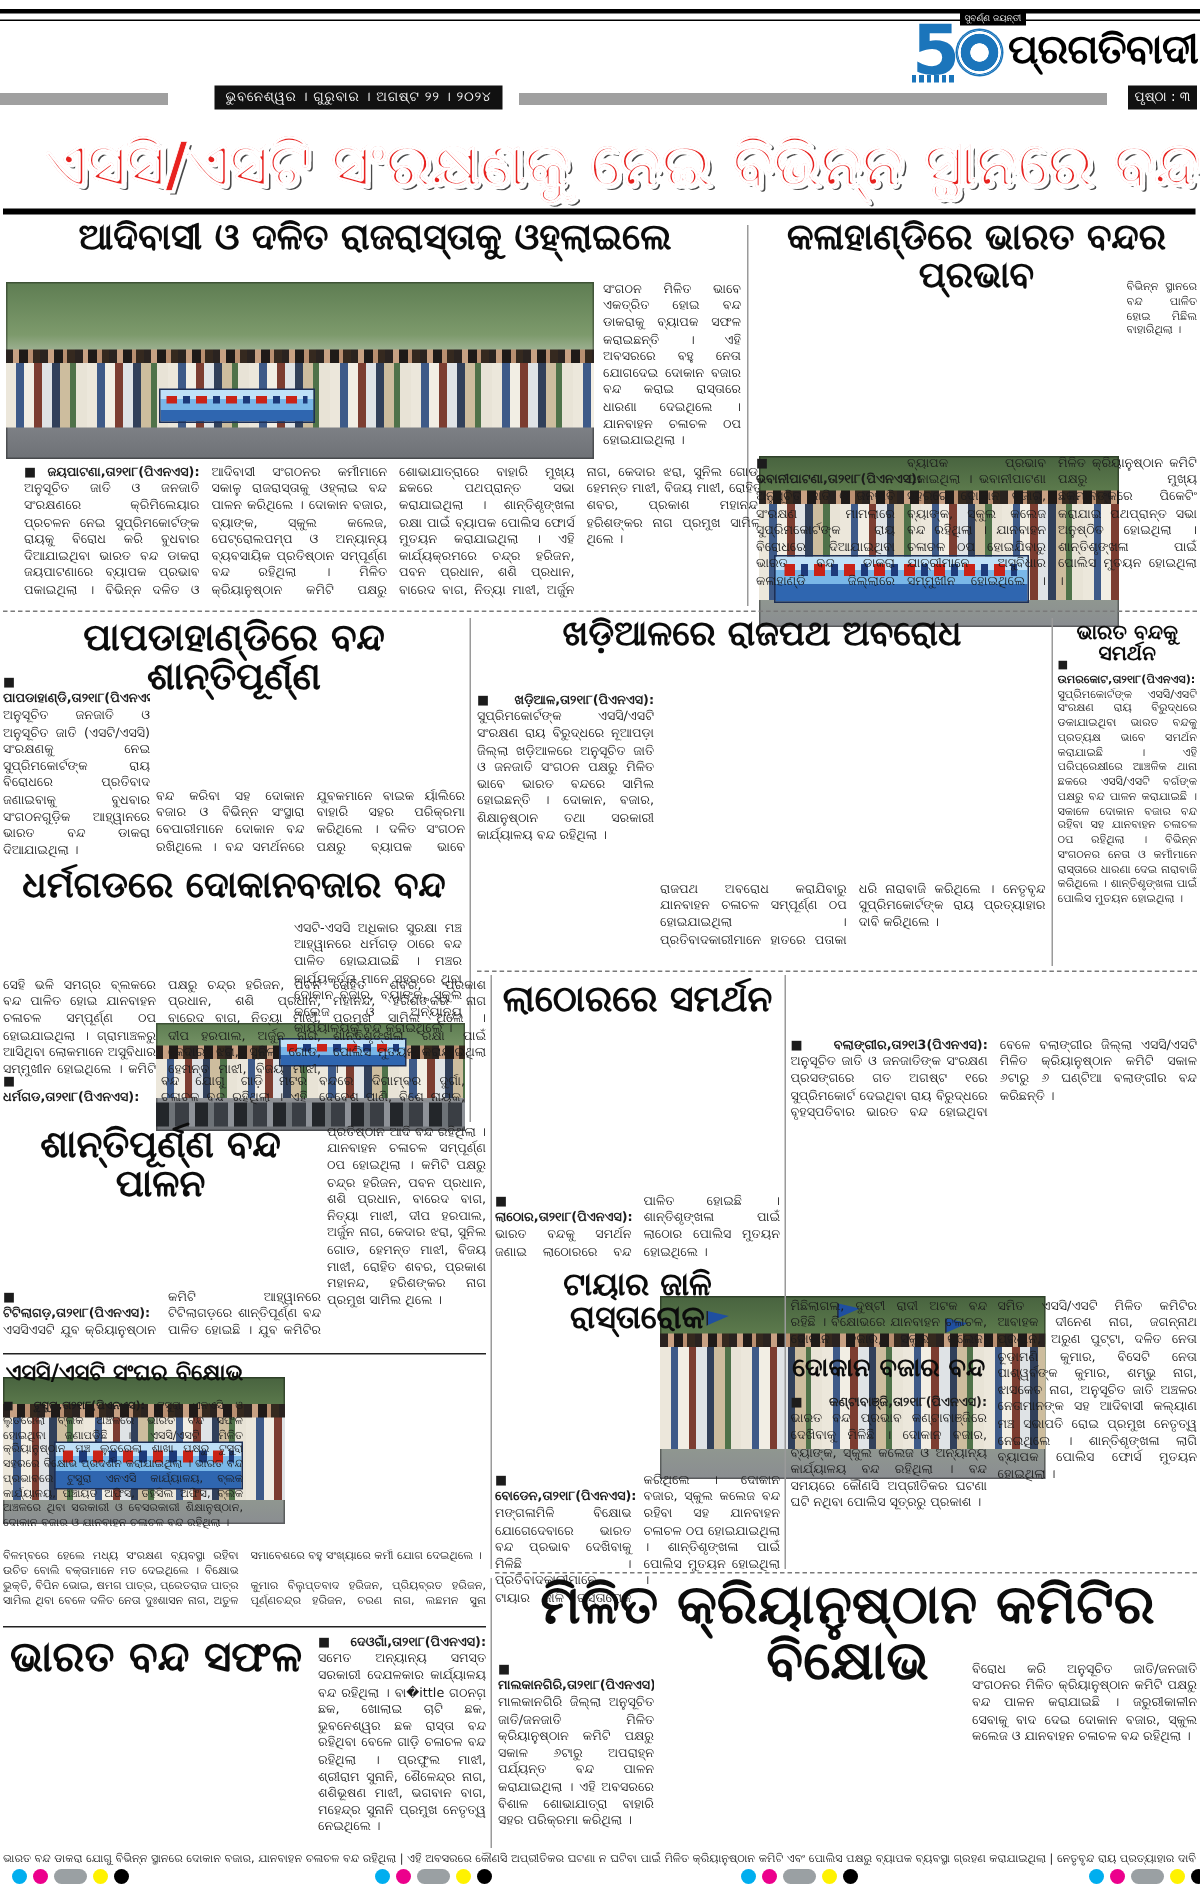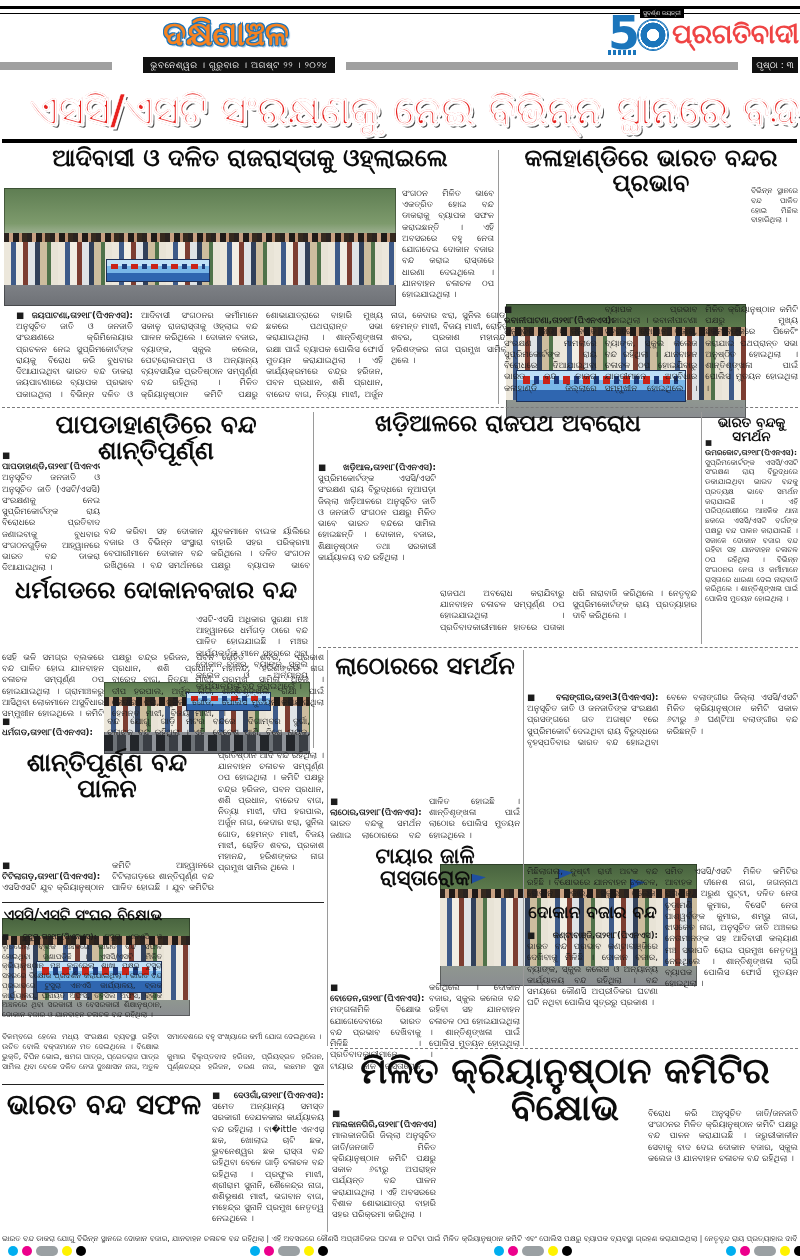--- a/index.html
+++ b/index.html
@@ -15,21 +15,21 @@
   .graybar{background:#a0a0a0;height:8px;top:62px;}
   .gb-l{left:0;width:112px;} .gb-r{left:346px;width:392px;}
   .logo{left:600px;top:10px;width:200px;height:46px;white-space:nowrap;}
   .logo .tag{position:absolute;left:40px;top:-2px;background:#000;color:#fff;font-size:6px;padding:1px 3px;}
   .logo .five{position:absolute;left:8px;top:0px;color:#1b75bb;font-size:46px;font-weight:800;line-height:46px;}
   .logo .emblem{position:absolute;left:38px;top:10px;width:30px;height:30px;border-radius:50%;
     background:radial-gradient(circle,#fff 0 28%,#1b75bb 30% 58%,#fff 60% 66%,#1b75bb 68% 100%);
     box-shadow:0 0 0 1px #1b75bb;}
   .logo .ticks{position:absolute;left:8px;top:40px;width:28px;height:5px;
     background:repeating-linear-gradient(90deg,#1b75bb 0 3px,#fff 3px 5px);}
-  .logo .brand{position:absolute;left:72px;top:8px;font-size:27px;font-weight:900;color:#ef4444;letter-spacing:-.5px;}
+  .logo .brand{position:absolute;left:72px;top:8px;font-size:27px;font-weight:900;color:#000000;letter-spacing:-.5px;}
   .pageno{left:752px;top:57px;width:46px;height:16px;background:#111;color:#fff;font-size:9px;line-height:16px;text-align:center;}
   
   .banner{left:0;top:84px;width:800px;text-align:right;font-size:40px;font-weight:800;color:#e8221f;line-height:52px;
     -webkit-text-stroke:.5px #fff;
     text-shadow:-2px -2px 0 #fff,2px -2px 0 #fff,-2px 2px 0 #fff,2px 2px 0 #fff,3px 3px 0 #4a4a4a;}
   .banner-rule{left:2px;top:139px;width:795px;height:4px;background:#000;}
   
   h2,h3{margin:0;color:#0c0c0c;font-weight:800;line-height:1.04;text-align:center;}
   .bd{font-size:8.5px;line-height:1.32;text-align:justify;overflow:hidden;margin:0;color:#1c1c1c;}
   .bd .dl{font-weight:700;}
@@ -61,21 +61,20 @@
   .cmyk{bottom:4px;height:11px;display:flex;align-items:center;gap:4px;}
   .dot{width:10px;height:10px;border-radius:50%;display:inline-block;}
   .bar{width:22px;height:10px;border-radius:5px;display:inline-block;}
 </style>
 </head>
 <body>
 
 <div id="page">
 
   <div class="abs toprule"></div>
-  <div class="abs section-title">ଦକ୍ଷିଣାଞ୍ଚଳ</div>
   <div class="abs graybar gb-l"></div>
   <div class="abs datebar">ଭୁବନେଶ୍ୱର । ଗୁରୁବାର । ଅଗଷ୍ଟ ୨୨ । ୨୦୨୪</div>
   <div class="abs graybar gb-r"></div>
   <div class="abs logo">
     <span class="tag">ସୁବର୍ଣ୍ଣ ଜୟନ୍ତୀ</span>
     <span class="five">5</span>
     <span class="emblem"></span>
     <span class="ticks"></span>
     <span class="brand">ପ୍ରଗତିବାଦୀ</span>
   </div>
@@ -231,21 +230,21 @@
 
   <div class="abs vline" style="left:327px;top:1052px;height:180px;"></div>
 
   <p class="abs bd c2 tiny" style="left:2px;top:1052px;width:322px;height:28px;">ଭୁକ୍ତି, ବିପିନ ଭୋଇ, ଷମଗ ପାତ୍ର, ପ୍ରେତରାଜ ପାତ୍ର ସାମିଲ ଥିବା ବେଳେ ଦଳିତ ନେତା ଦୁଃଶାସନ ନାଗ, ଅତୁଳ କୁମାର ବିଲୁପ୍ତବାଦ ହରିଜନ, ପ୍ରିୟବ୍ରତ ହରିଜନ, ପୂର୍ଣ୍ଣଚନ୍ଦ୍ର ହରିଜନ, ଚରଣ ନାଗ, ଲଛମନ ସୁନା ପ୍ରମୁଖ ସାମିଲ ଥିଲେ ।</p>
   <div class="abs hsolid" style="left:2px;top:1084px;width:322px;"></div>
   <section class="abs" style="left:2px;top:1090px;width:204px;">
     <h2 style="font-size:28px;">ଭାରତ ବନ୍ଦ ସଫଳ</h2>
   </section>
   <p class="abs bd" style="left:212px;top:1090px;width:112px;height:142px;">
     <span class="dl">■ ଦେଓଗାଁ,ତା୨୧ା୮(ପିଏନଏସ):</span>
-    <span>ସମେତ ଅନ୍ୟାନ୍ୟ ସମସ୍ତ ସରକାରୀ ଦେଯଳକାର କାର୍ଯ୍ୟାଳୟ ବନ୍ଦ ରହିଥିଲା । ବା�ittle ଏନଏସ଼ ଛକ, ଖୋଲାଇ ଚାଟି ଛକ, ଭୁବନେଶ୍ୱର ଛକ ରାସ୍ତା ବନ୍ଦ ରହିଥିବା ବେଳେ ଗାଡ଼ି ଚଳାଚଳ ବନ୍ଦ ରହିଥିଲା । ପ୍ରଫୁଲ ମାଝୀ, ଶ୍ରୀରାମ ସୁନାନି, ଶୈଳେନ୍ଦ୍ର ନାଗ, ଶଶିଭୂଷଣ ମାଝୀ, ଭଗବାନ ବାଗ, ମହେନ୍ଦ୍ର ସୁନାନି ପ୍ରମୁଖ ନେତୃତ୍ୱ ନେଇଥିଲେ ।</span>
+    <span>ସମେତ ଅନ୍ୟାନ୍ୟ ସମସ୍ତ ସରକାରୀ ଦେଯଳକାର କାର୍ଯ୍ୟାଳୟ ବନ୍ଦ ରହିଥିଲା । ବା�ittle ଗଠନଗ଼ ଛକ, ଖୋଲାଇ ଚାଟି ଛକ, ଭୁବନେଶ୍ୱର ଛକ ରାସ୍ତା ବନ୍ଦ ରହିଥିବା ବେଳେ ଗାଡ଼ି ଚଳାଚଳ ବନ୍ଦ ରହିଥିଲା । ପ୍ରଫୁଲ ମାଝୀ, ଶ୍ରୀରାମ ସୁନାନି, ଶୈଳେନ୍ଦ୍ର ନାଗ, ଶଶିଭୂଷଣ ମାଝୀ, ଭଗବାନ ବାଗ, ମହେନ୍ଦ୍ର ସୁନାନି ପ୍ରମୁଖ ନେତୃତ୍ୱ ନେଇଥିଲେ ।</span>
   </p>
 
   <section class="abs" style="left:332px;top:1052px;width:466px;">
     <h2 style="font-size:36px;">ମିଳିତ କ୍ରିୟାନୁଷ୍ଠାନ କମିଟିର ବିକ୍ଷୋଭ</h2>
   </section>
   <p class="abs bd" style="left:332px;top:1108px;width:104px;height:124px;">
     <span class="dl">■ ମାଲକାନଗିରି,ତା୨୧ା୮(ପିଏନଏସ):</span>
     <span>ମାଲକାନଗିରି ଜିଲ୍ଲା ଅନୁସୂଚିତ ଜାତି/ଜନଜାତି ମିଳିତ କ୍ରିୟାନୁଷ୍ଠାନ କମିଟି ପକ୍ଷରୁ ସକାଳ ୬ଟାରୁ ଅପରାହ୍ନ ପର୍ଯ୍ୟନ୍ତ ବନ୍ଦ ପାଳନ କରାଯାଇଥିଲା । ଏହି ଅବସରରେ ବିଶାଳ ଶୋଭାଯାତ୍ରା ବାହାରି ସହର ପରିକ୍ରମା କରିଥିଲା ।</span>
   </p>
 

